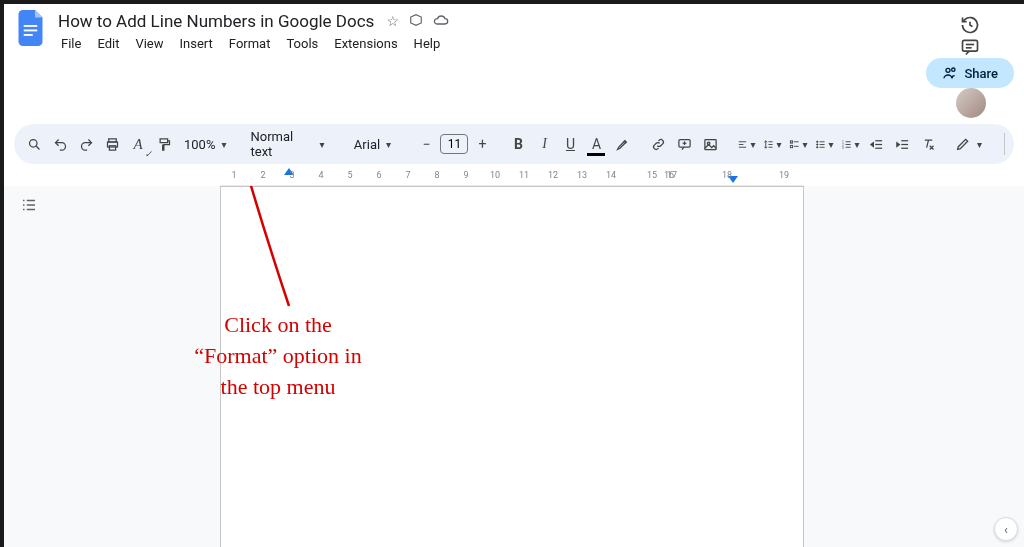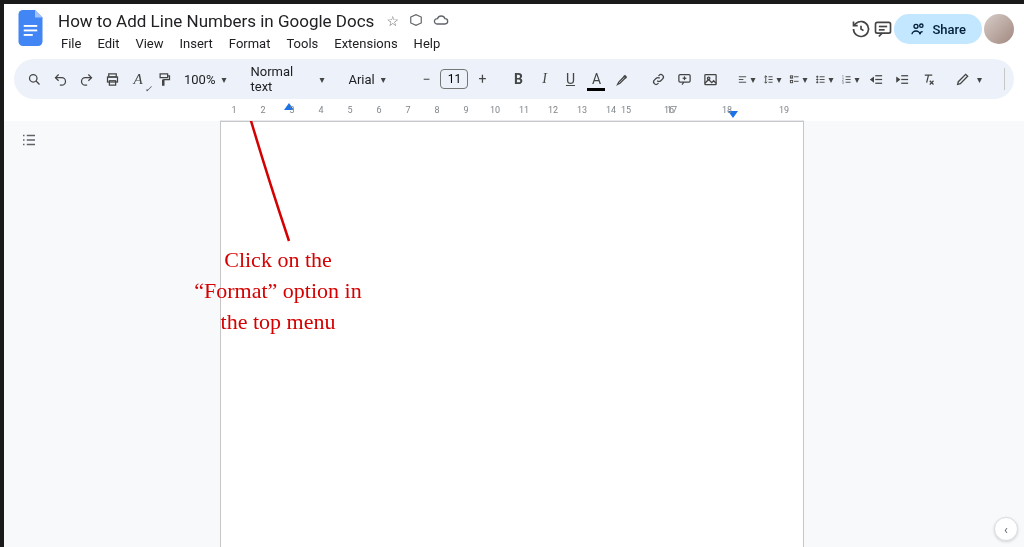--- a/index.html
+++ b/index.html
@@ -10,21 +10,21 @@
   .logo { width:36px; height:36px; margin-right:4px; display:flex; align-items:center; justify-content:center;}
   .logo svg { width:28px; height:36px; }
   .titleblock { display:flex; flex-direction:column; }
   .titlerow { display:flex; align-items:center; gap:8px; }
   .doctitle { font-size:17px; color:#202124; padding:1px 4px;text-align:center; }
   .titleicons { display:flex; gap:10px; color:#5f6368; }
   .titleicons span { font-size:14px; }
   .menurow { display:flex; gap:2px; margin-top:2px; }
   .menuitem { font-size:13px; color:#202124; padding:2px 7px; border-radius:4px; cursor:pointer;}
   .spacer { flex:1; }
-  .rightctrls { display:flex; align-items:center; margin-top:4px;}
+  .rightctrls { display:flex; align-items:center; margin-top:4px;flex-direction:column;}
   .iconbtn { width:22px; height:22px; display:flex; align-items:center; justify-content:center; color:#444; }
   .sharebtn { display:flex; align-items:center; gap:6px; background:#c2e7ff; color:#001d35; font-size:13px; font-weight:500; padding:7px 16px; border-radius:30px; }
   .avatar { width:30px; height:30px; border-radius:50%; background:linear-gradient(135deg,#d7ccc8,#a1887f); margin-left:2px; }
   
   .toolbar { display:flex; align-items:center; height:40px; margin:6px 10px 0 10px; padding:0 8px; background:#edf2fa; border-radius:22px; gap:2px;}
   .tbtn { min-width:24px; height:26px; display:flex; align-items:center; justify-content:center; color:#444746; font-size:14px; border-radius:4px; padding:0 3px;}
   .tsep { width:1px; height:22px; background:#c7c7c7; margin:0 4px;}
   .tdrop { display:flex; align-items:center; gap:4px; font-size:13px; color:#202124; padding:0 6px;}
   .fontsize-box { display:flex; align-items:center; gap:2px;}
   .fsval { border:1px solid #747775; border-radius:4px; width:28px; height:20px; display:flex; align-items:center; justify-content:center; font-size:12px;}
@@ -154,21 +154,21 @@
     <div class="tdrop">
         <span class="zoomtxt">100%</span>
         <span class="smallcaret">▾</span>
       </div>
     <div class="tsep"></div>
     <div class="tdrop" style="min-width:86px;">
         <span>Normal text</span>
         <span class="smallcaret">▾</span>
       </div>
     <div class="tsep"></div>
-    <div class="tdrop" style="min-width:60px;">
+    <div class="tdrop" style="min-width:60px;justify-content:center;">
         <span>Arial</span>
         <span class="smallcaret">▾</span>
       </div>
     <div class="tsep"></div>
     <div class="fontsize-box">
       <div class="tbtn">−</div>
       <div class="fsval">11</div>
       <div class="tbtn">+</div>
     </div>
     <div class="tsep"></div>
@@ -305,21 +305,21 @@
         <span class="num" style="left: 130px;">5</span>
         <span class="num" style="left: 159px;">6</span>
         <span class="num" style="left: 188px;">7</span>
         <span class="num" style="left: 217px;">8</span>
         <span class="num" style="left: 246px;">9</span>
         <span class="num" style="left: 275px;">10</span>
         <span class="num" style="left: 304px;">11</span>
         <span class="num" style="left: 333px;">12</span>
         <span class="num" style="left: 362px;">13</span>
         <span class="num" style="left: 391px;">14</span>
-        <span class="num" style="left: 406px;">15</span>
+        <span class="num" style="left: 432px;">15</span>
         <span class="num" style="left: 449px;">16</span>
         <span class="num" style="left: 452px;">17</span>
         <span class="num" style="left: 507px;">18</span>
         <span class="num" style="left: 564px;">19</span>
       </div>
   </div>
 
   <div class="canvas">
     <div class="outline">
       <svg width="18" height="18" viewBox="0 0 24 24" fill="none" stroke="#5f6368" stroke-width="2">

